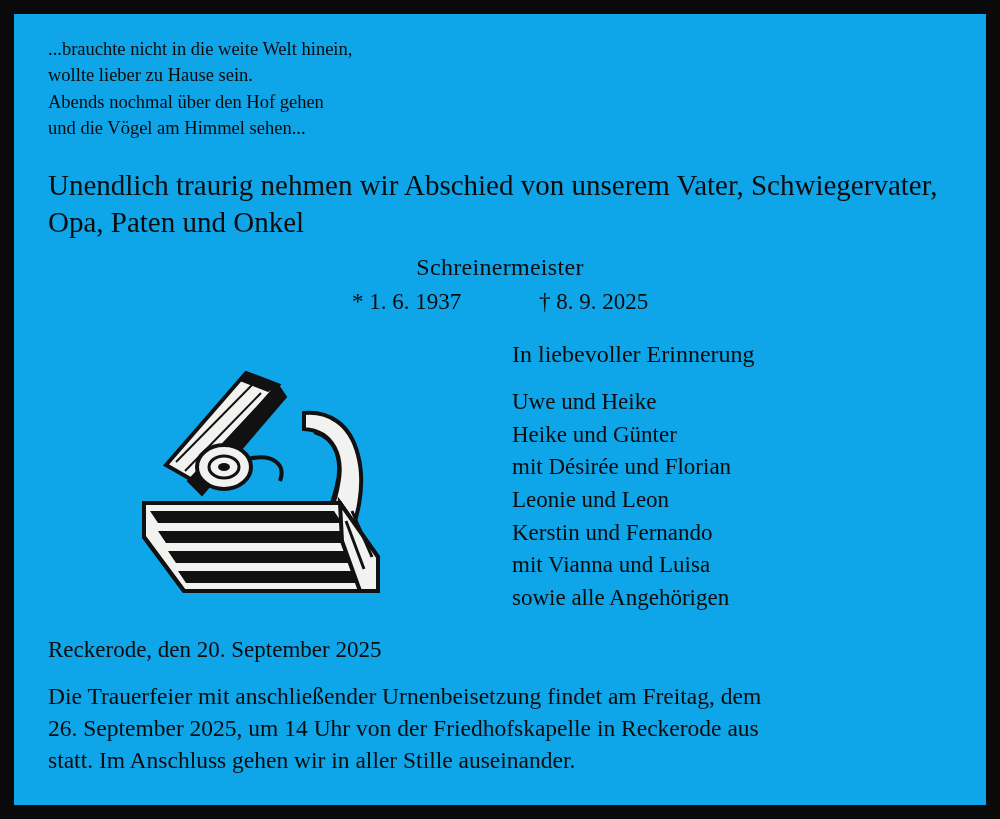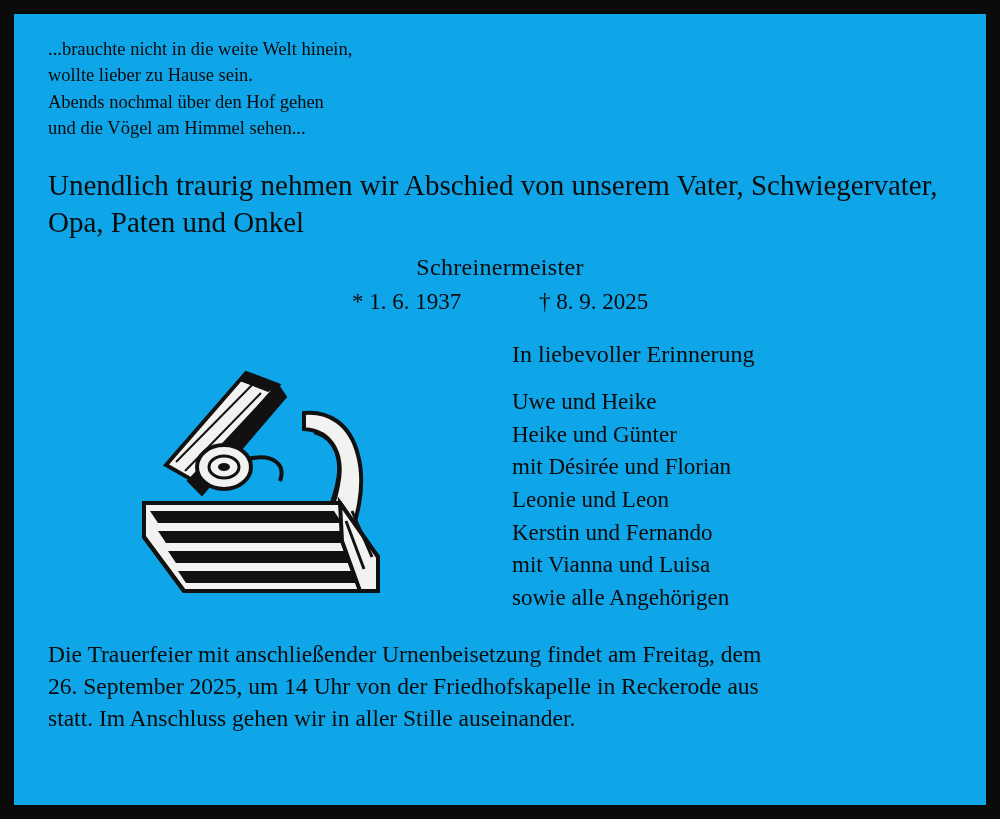--- a/index.html
+++ b/index.html
@@ -188,19 +188,20 @@
 Heike und Günter
 mit Désirée und Florian
 Leonie und Leon
 Kerstin und Fernando
 mit Vianna und Luisa
 sowie alle Angehörigen</div>
       </div>
 
     </div>
 
+    <div class="place-date">Reckerode, den 20. September 2025</div>
 
     <div class="ceremony">Die Trauerfeier mit anschließender Urnenbeisetzung findet am Freitag, dem
 26. September 2025, um 14 Uhr von der Friedhofskapelle in Reckerode aus
 statt. Im Anschluss gehen wir in aller Stille auseinander.</div>
 
   </div>
 </div>
 
 </body></html>

